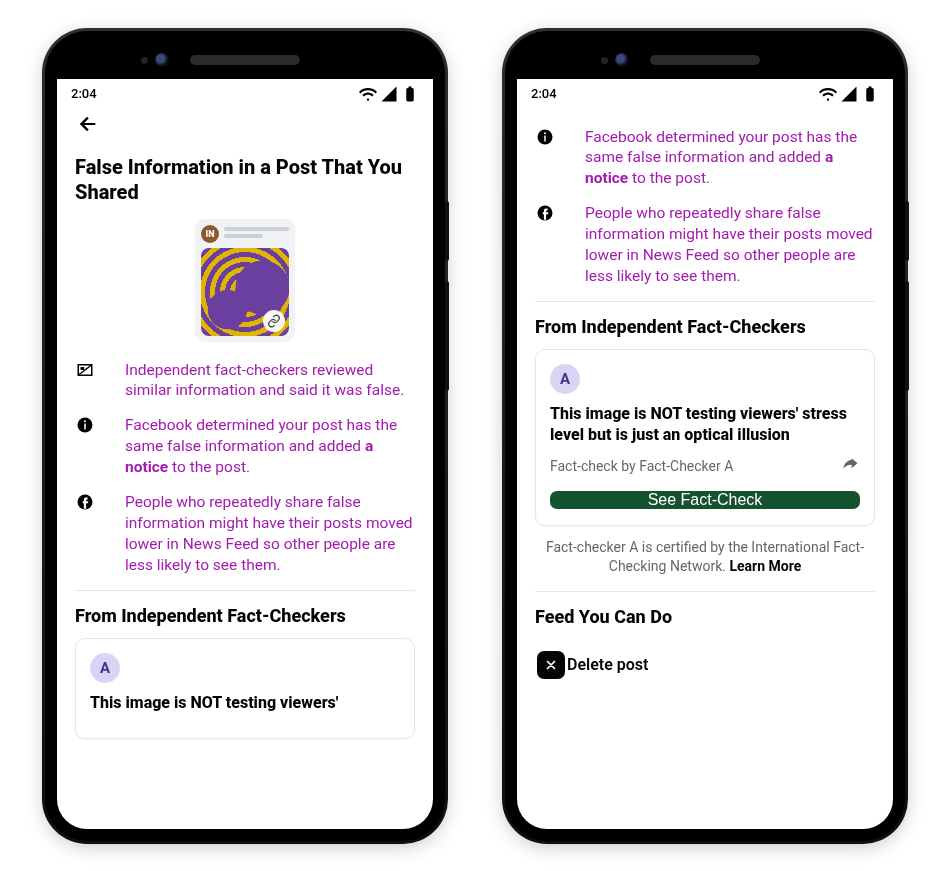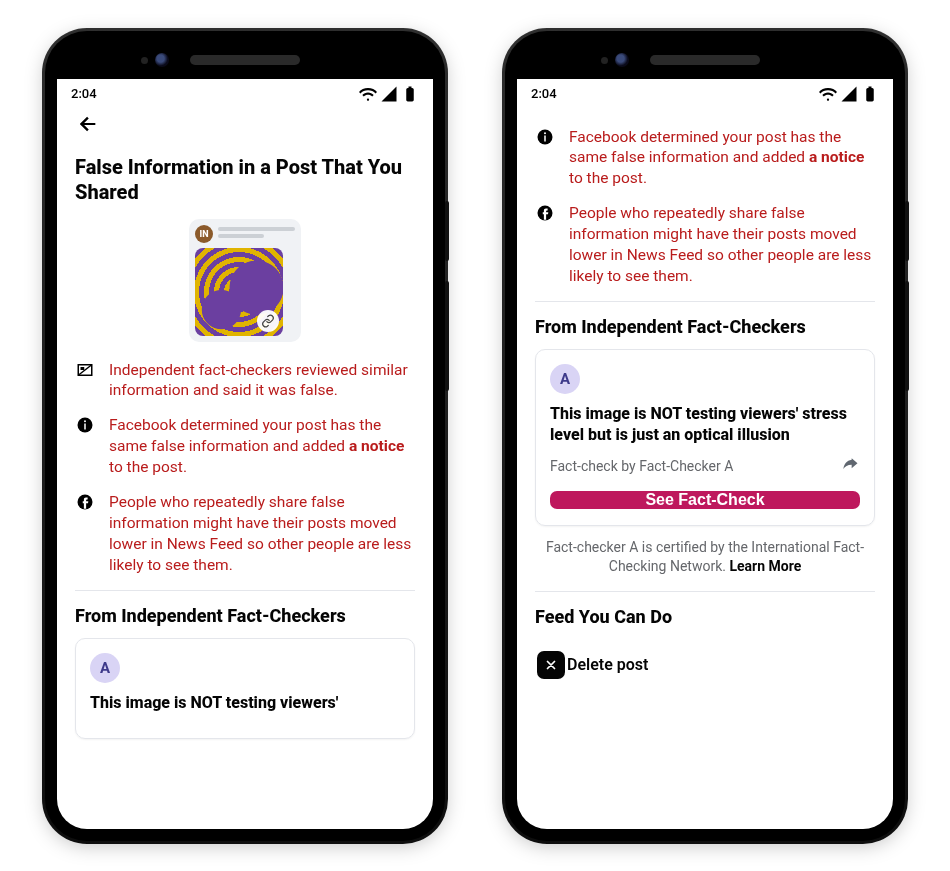--- a/index.html
+++ b/index.html
@@ -98,21 +98,21 @@
     line-height: 1.25;
     color: #050505;
     margin: 6px 0 14px 0;
   }
   .post-thumb-wrap {
     display: flex;
     justify-content: center;
     margin-bottom: 18px;
   }
   .post-thumb {
-    width: 112px;
+    width: 100px;
     background: #f0f2f5;
     border-radius: 10px;
     padding: 6px;
   }
   .thumb-head { display: flex; align-items: center; gap: 5px; margin-bottom: 5px; }
   .thumb-avatar {
     width: 18px; height: 18px; border-radius: 50%;
     background: #8B5A2B;
     color: #fff;
     font-size: 9px; font-weight: 800;
@@ -135,25 +135,25 @@
     position: absolute;
     bottom: 4px; right: 4px;
     width: 22px; height: 22px;
     background: rgba(255,255,255,0.95);
     border-radius: 50%;
     display: flex; align-items: center; justify-content: center;
     font-size: 13px;
   }
   .info-row {
     display: flex;
-    gap: 14px;
+    gap: 30px;
     margin: 14px 0;
     font-size: 15.5px;
     line-height: 1.35;
-    color: #b91c1c;
+    color: #a21caf;
   }
   .info-row .icon {
     width: 20px;
     flex: 0 0 20px;
     font-size: 17px;
     text-align: center;
     padding-top: 1px;
   }
   .info-row .text b { font-weight: 700; }
   hr.sep {
@@ -194,27 +194,27 @@
     display: flex;
     justify-content: space-between;
     align-items: center;
     color: #65676B;
     font-size: 14px;
     margin-bottom: 12px;
   }
   .share-icon { font-size: 18px; color: #606770; }
   .fc-button {
     width: 100%;
-    background: #be185d;
+    background: #14532d;
     color: #fff;
     border: none;
     border-radius: 7px;
     padding: 0;
     font-size: 16px;
-    font-weight: 700;
+    font-weight: 400;
     cursor: pointer;
   }
   .cert-note {
     text-align: center;
     color: #65676B;
     font-size: 14px;
     line-height: 1.4;
     margin: 4px 6px 2px 6px;
   }
   .cert-note b { color: #050505; font-weight: 700; }

